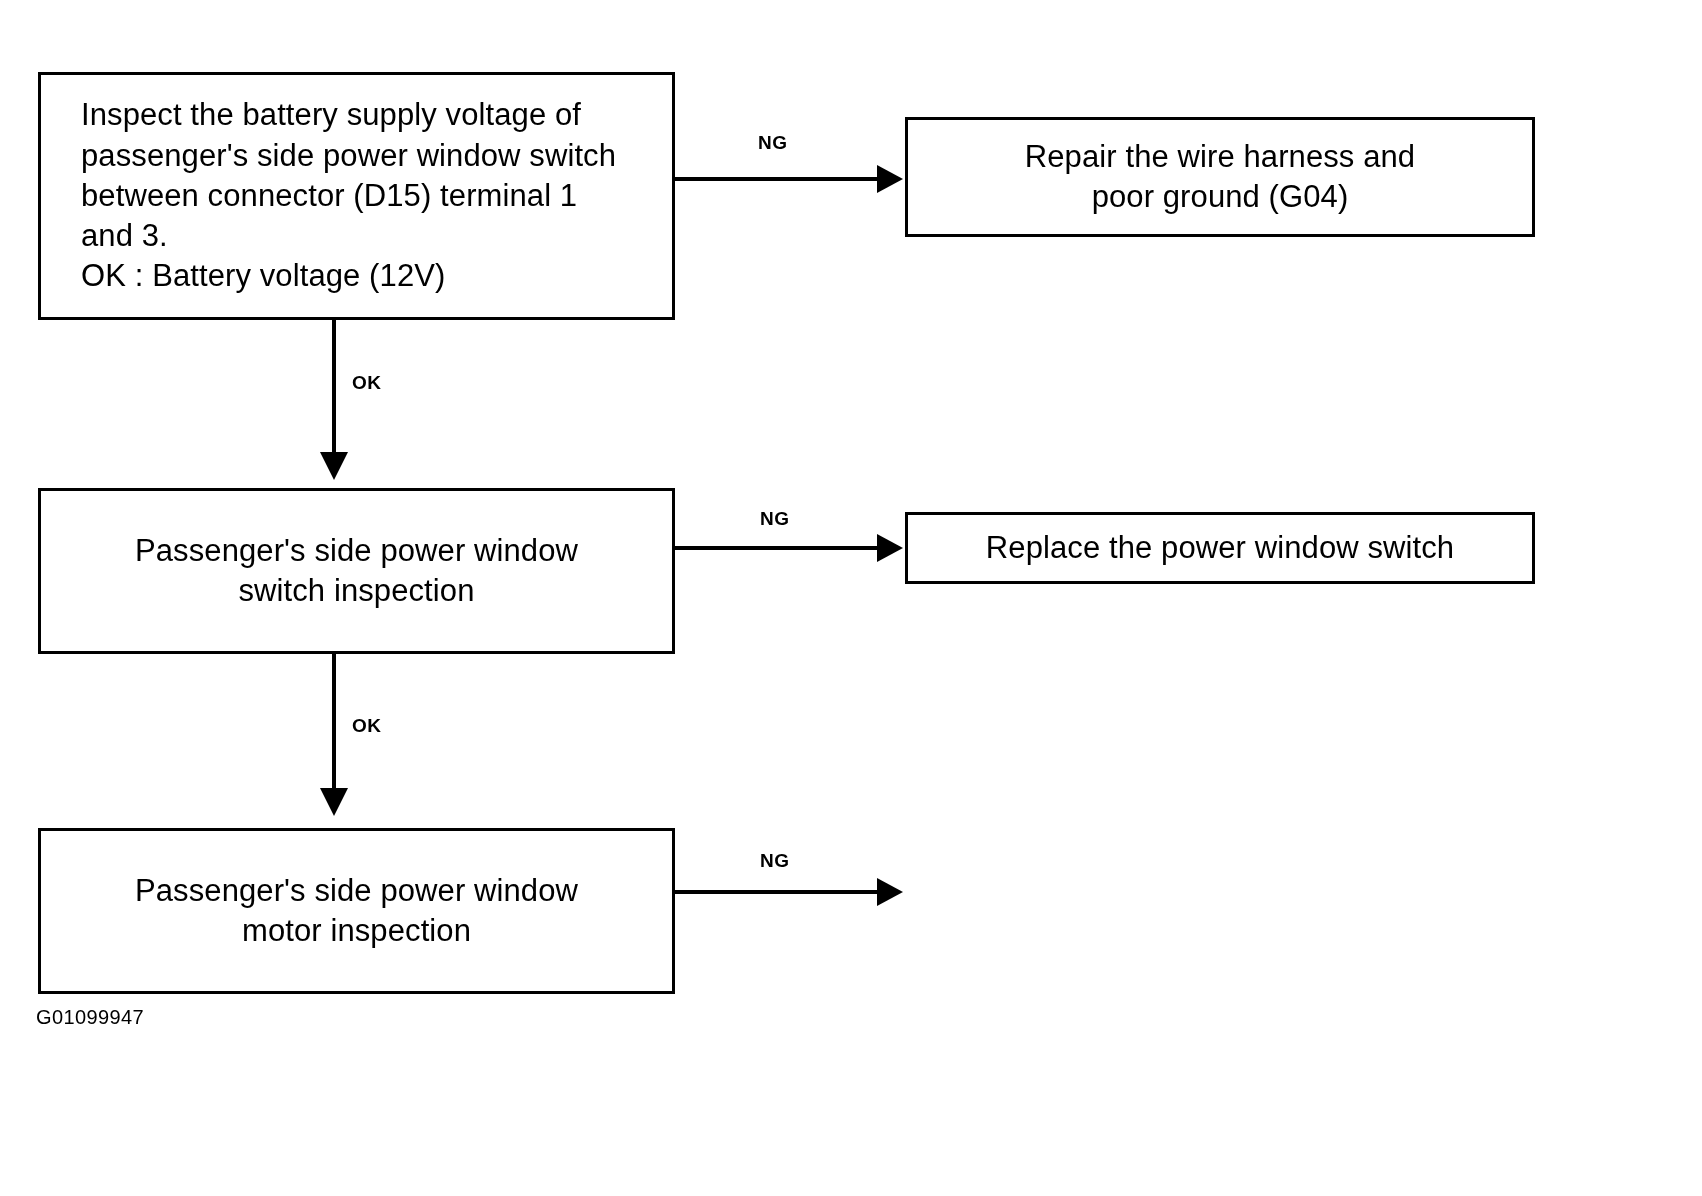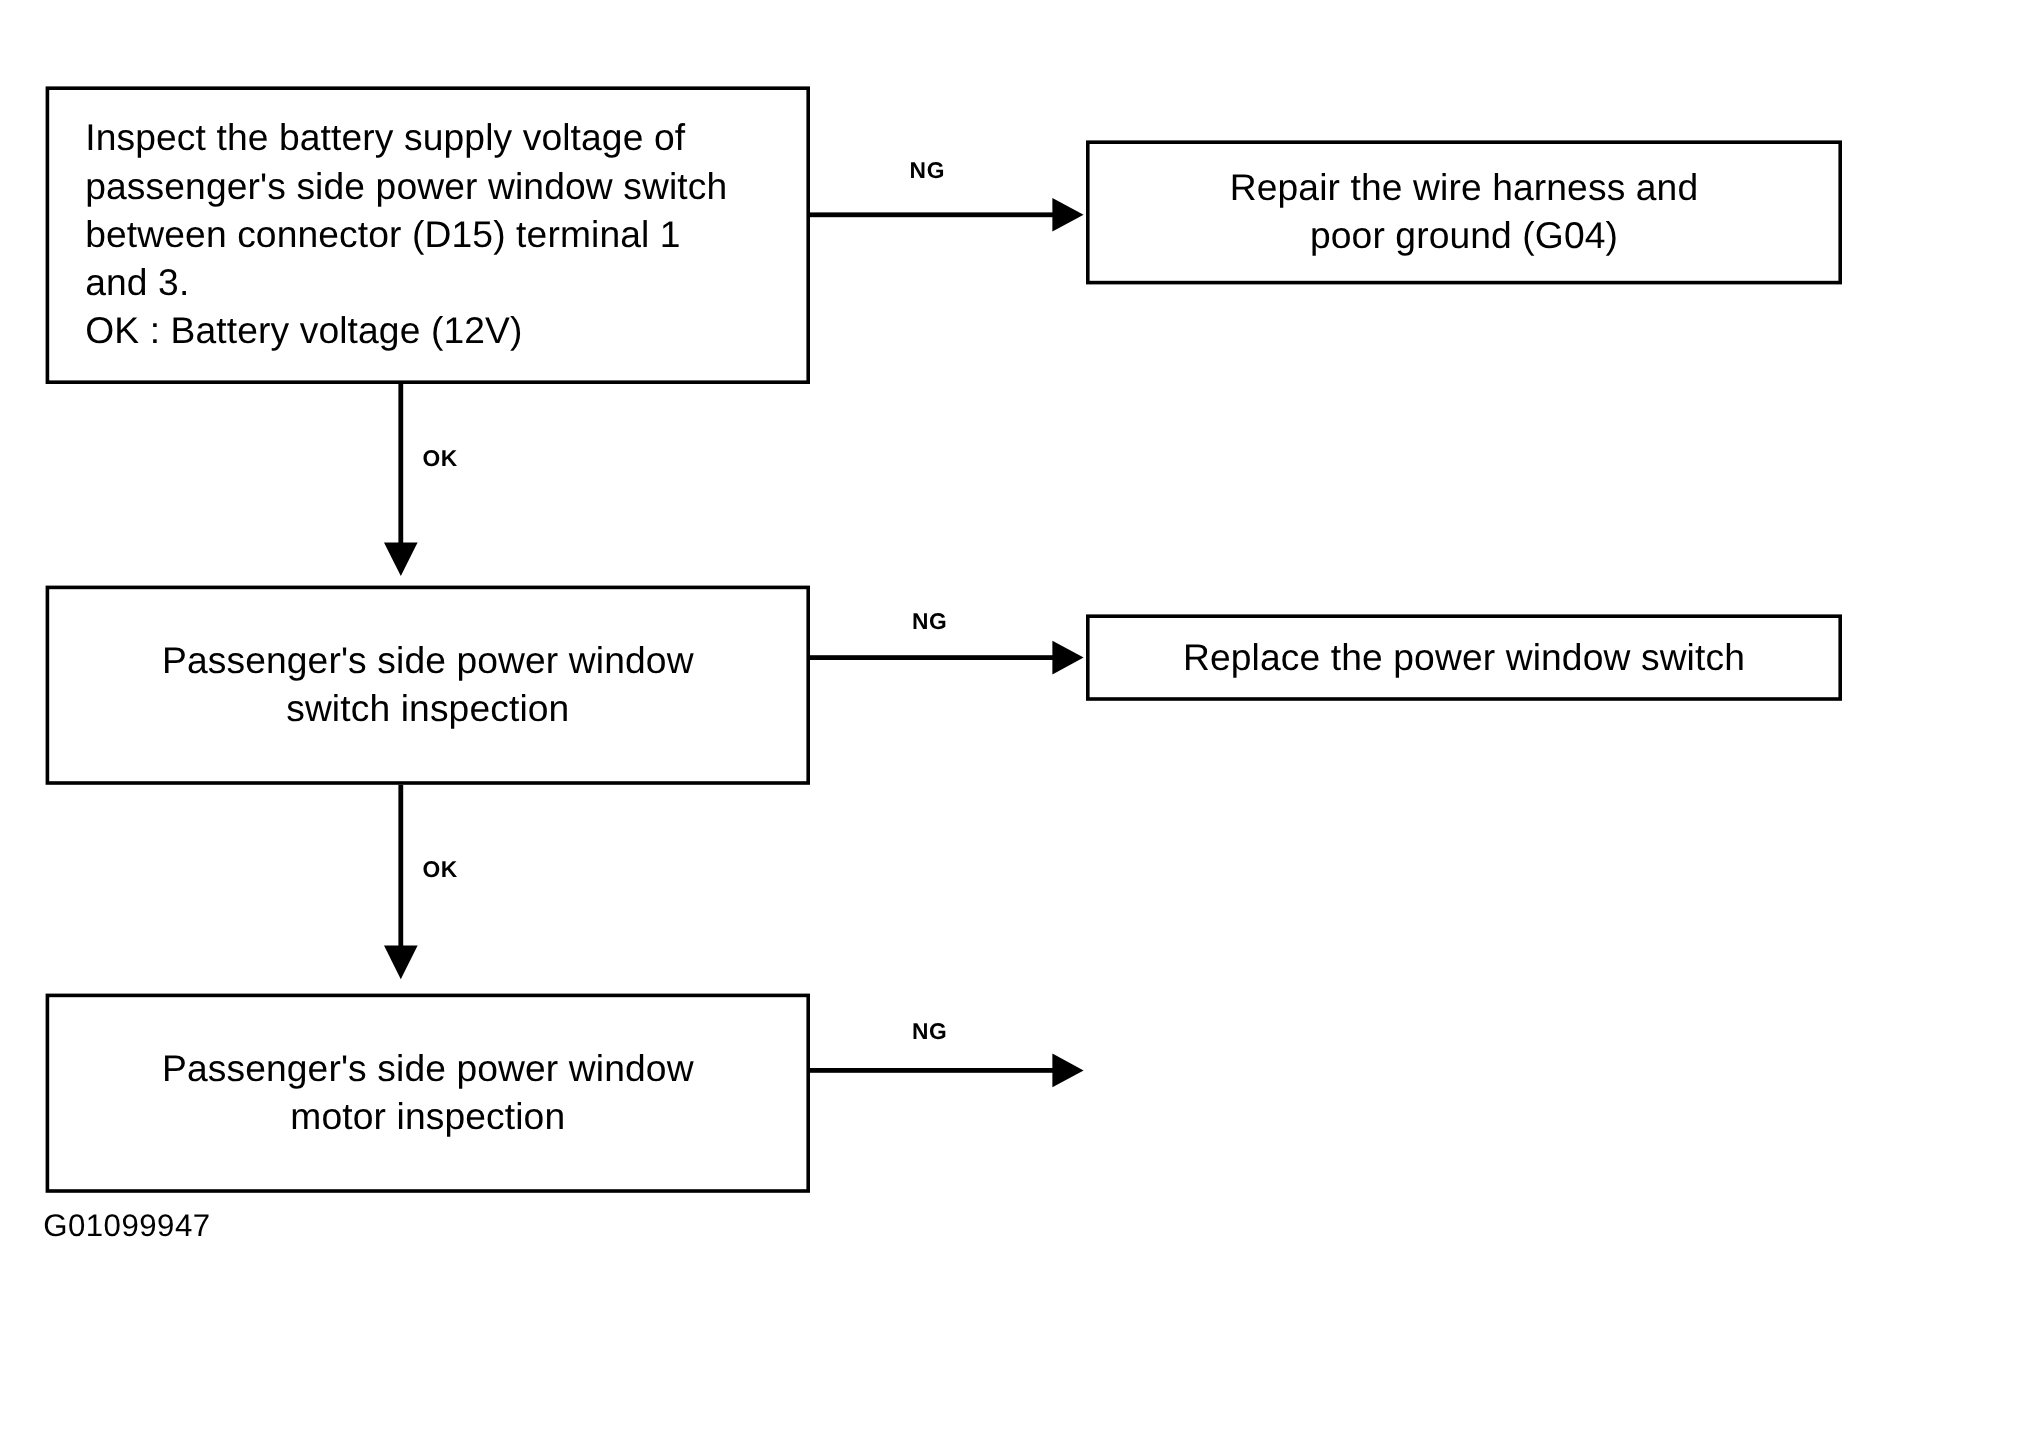--- a/index.html
+++ b/index.html
@@ -29,21 +29,21 @@
   }
   .node .node-text {
     width: 100%;
     font-size: 31px;
     line-height: 1.30;
     white-space: pre-line;
     letter-spacing: 0.1px;
   }
   .node.left-align .node-text {
     text-align: left;
-    padding-left: 30px;
+    padding-left: 40px;
     padding-right: 14px;
   }
   .node.center-align .node-text {
     text-align: center;
     padding: 0 28px;
   }
 
   
   .line-h {
     position: absolute;
@@ -78,21 +78,21 @@
     position: absolute;
     font-size: 19px;
     font-weight: bold;
     letter-spacing: 0.5px;
     white-space: nowrap;
   }
 
   
   .fig-code {
     position: absolute;
-    font-size: 26px;
+    font-size: 20px;
     letter-spacing: 0.4px;
     white-space: nowrap;
   }
 </style>
 </head>
 <body>
 
 <div id="canvas">
 
   <div class="node left-align" style="left:38px; top:72px; width:637px; height:248px;">

